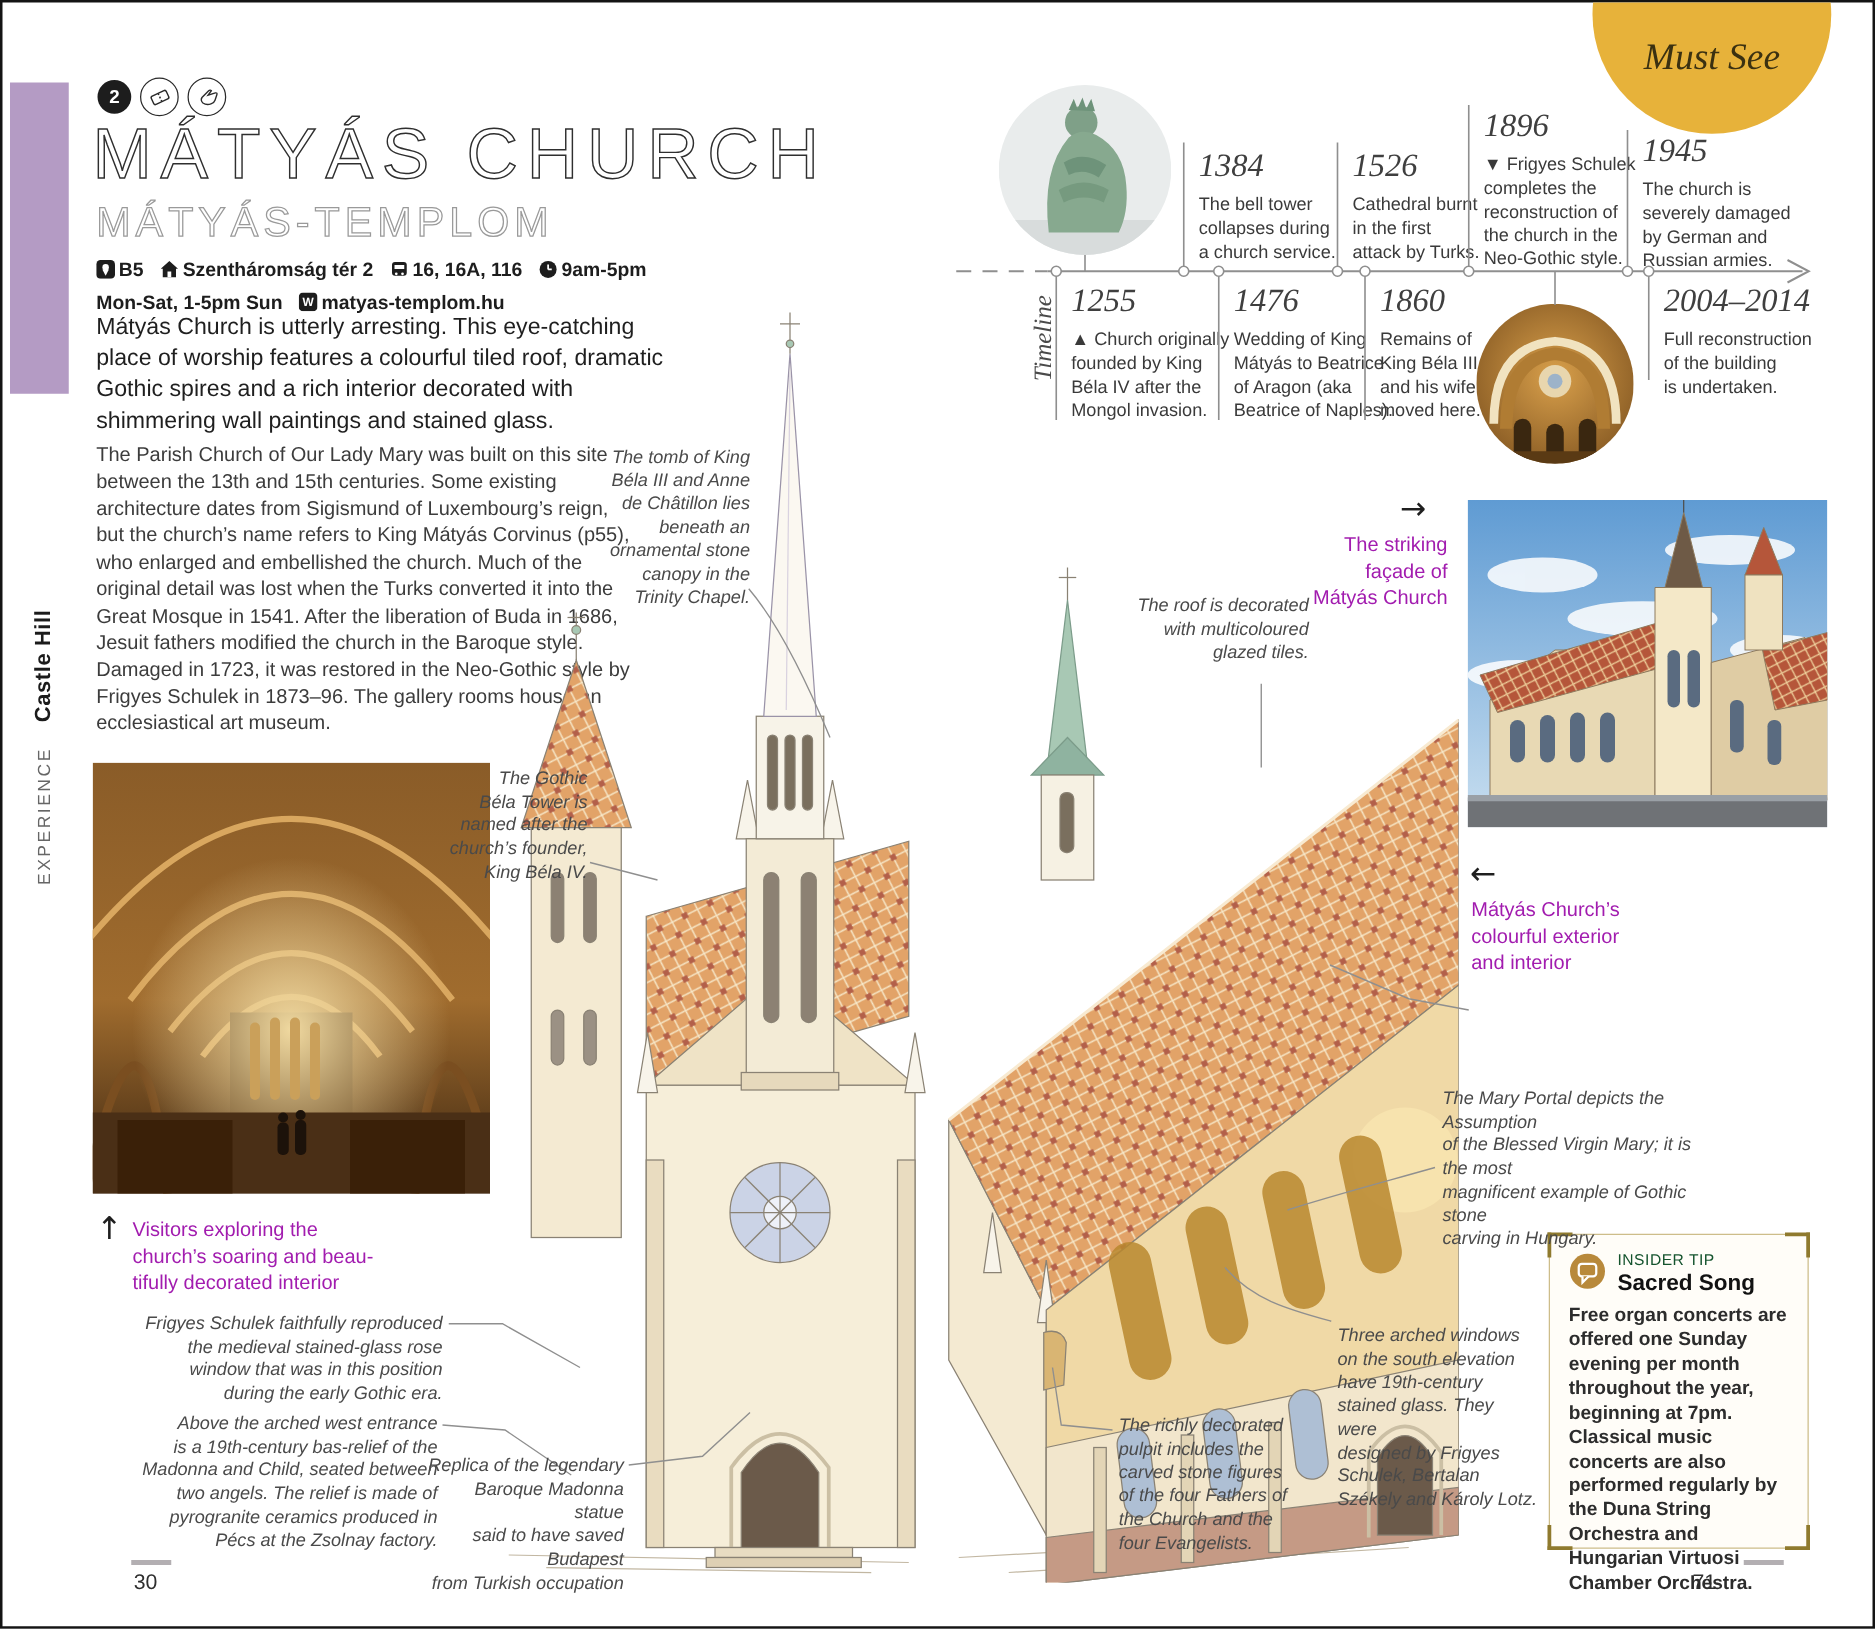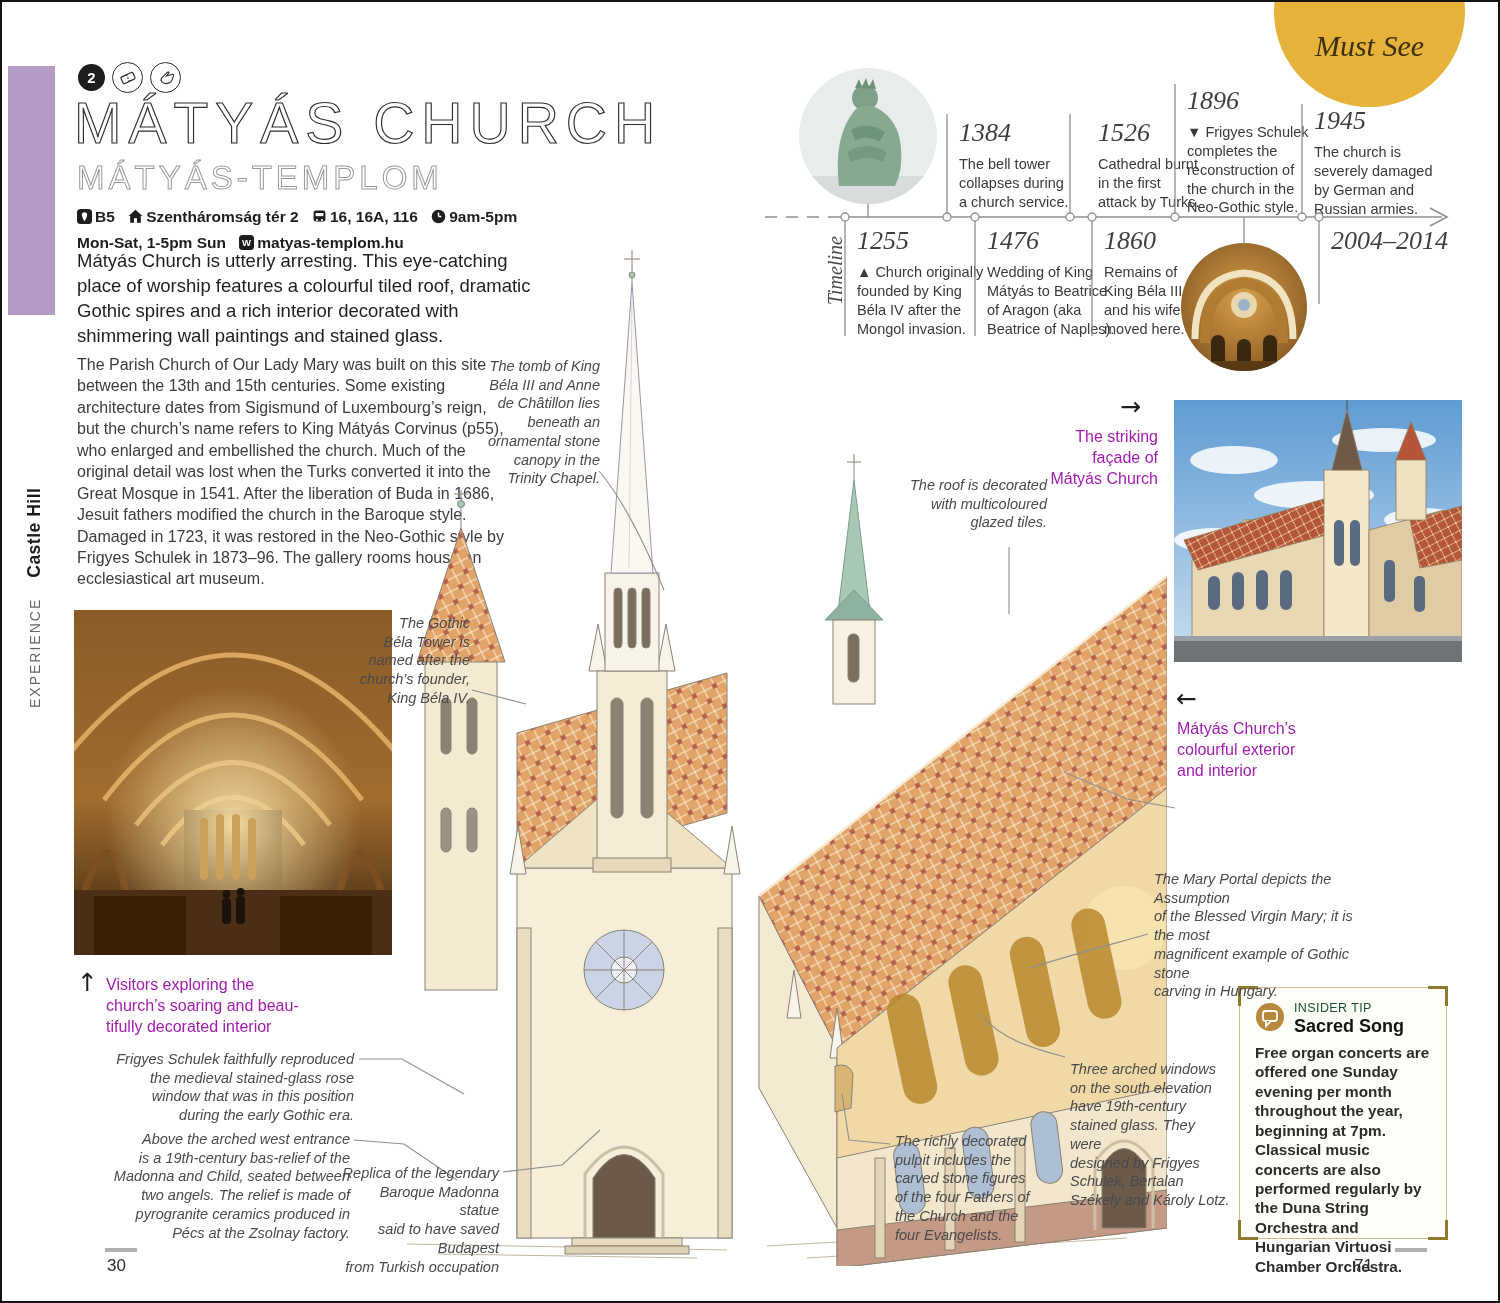--- a/index.html
+++ b/index.html
@@ -187,21 +187,21 @@
 collapses during
 a church service.</div>
   </div>
   <div class="tl-event" style="left:985px;top:224px;">
     <div class="tl-year">1476</div>
     <div class="tl-desc">Wedding of King
 Mátyás to Beatrice
 of Aragon (aka
 Beatrice of Naples).</div>
   </div>
-  <div class="tl-event" style="left:1080px;top:116px;margin-left:16px;">
+  <div class="tl-event" style="left:1080px;top:116px;">
     <div class="tl-year">1526</div>
     <div class="tl-desc">Cathedral burnt
 in the first
 attack by Turks.</div>
   </div>
   <div class="tl-event" style="left:1102px;top:224px;">
     <div class="tl-year">1860</div>
     <div class="tl-desc">Remains of
 King Béla III
 and his wife
@@ -217,20 +217,23 @@
   </div>
   <div class="tl-event" style="left:1312px;top:104px;">
     <div class="tl-year">1945</div>
     <div class="tl-desc">The church is
 severely damaged
 by German and
 Russian armies.</div>
   </div>
   <div class="tl-event" style="left:1329px;top:224px;width:140px;">
     <div class="tl-year">2004–2014</div>
+    <div class="tl-desc">Full reconstruction
+of the building
+is undertaken.</div>
   </div>
 
   <div class="must-see">
     <span>Must See</span>
   </div>
 
   <div class="illus" style="left:365px;top:226px;">
     <svg width="800" height="1038" viewBox="0 0 800 1038">
       <defs>
         <pattern id="tiles" width="16" height="16" patternUnits="userSpaceOnUse" patternTransform="rotate(18)">

